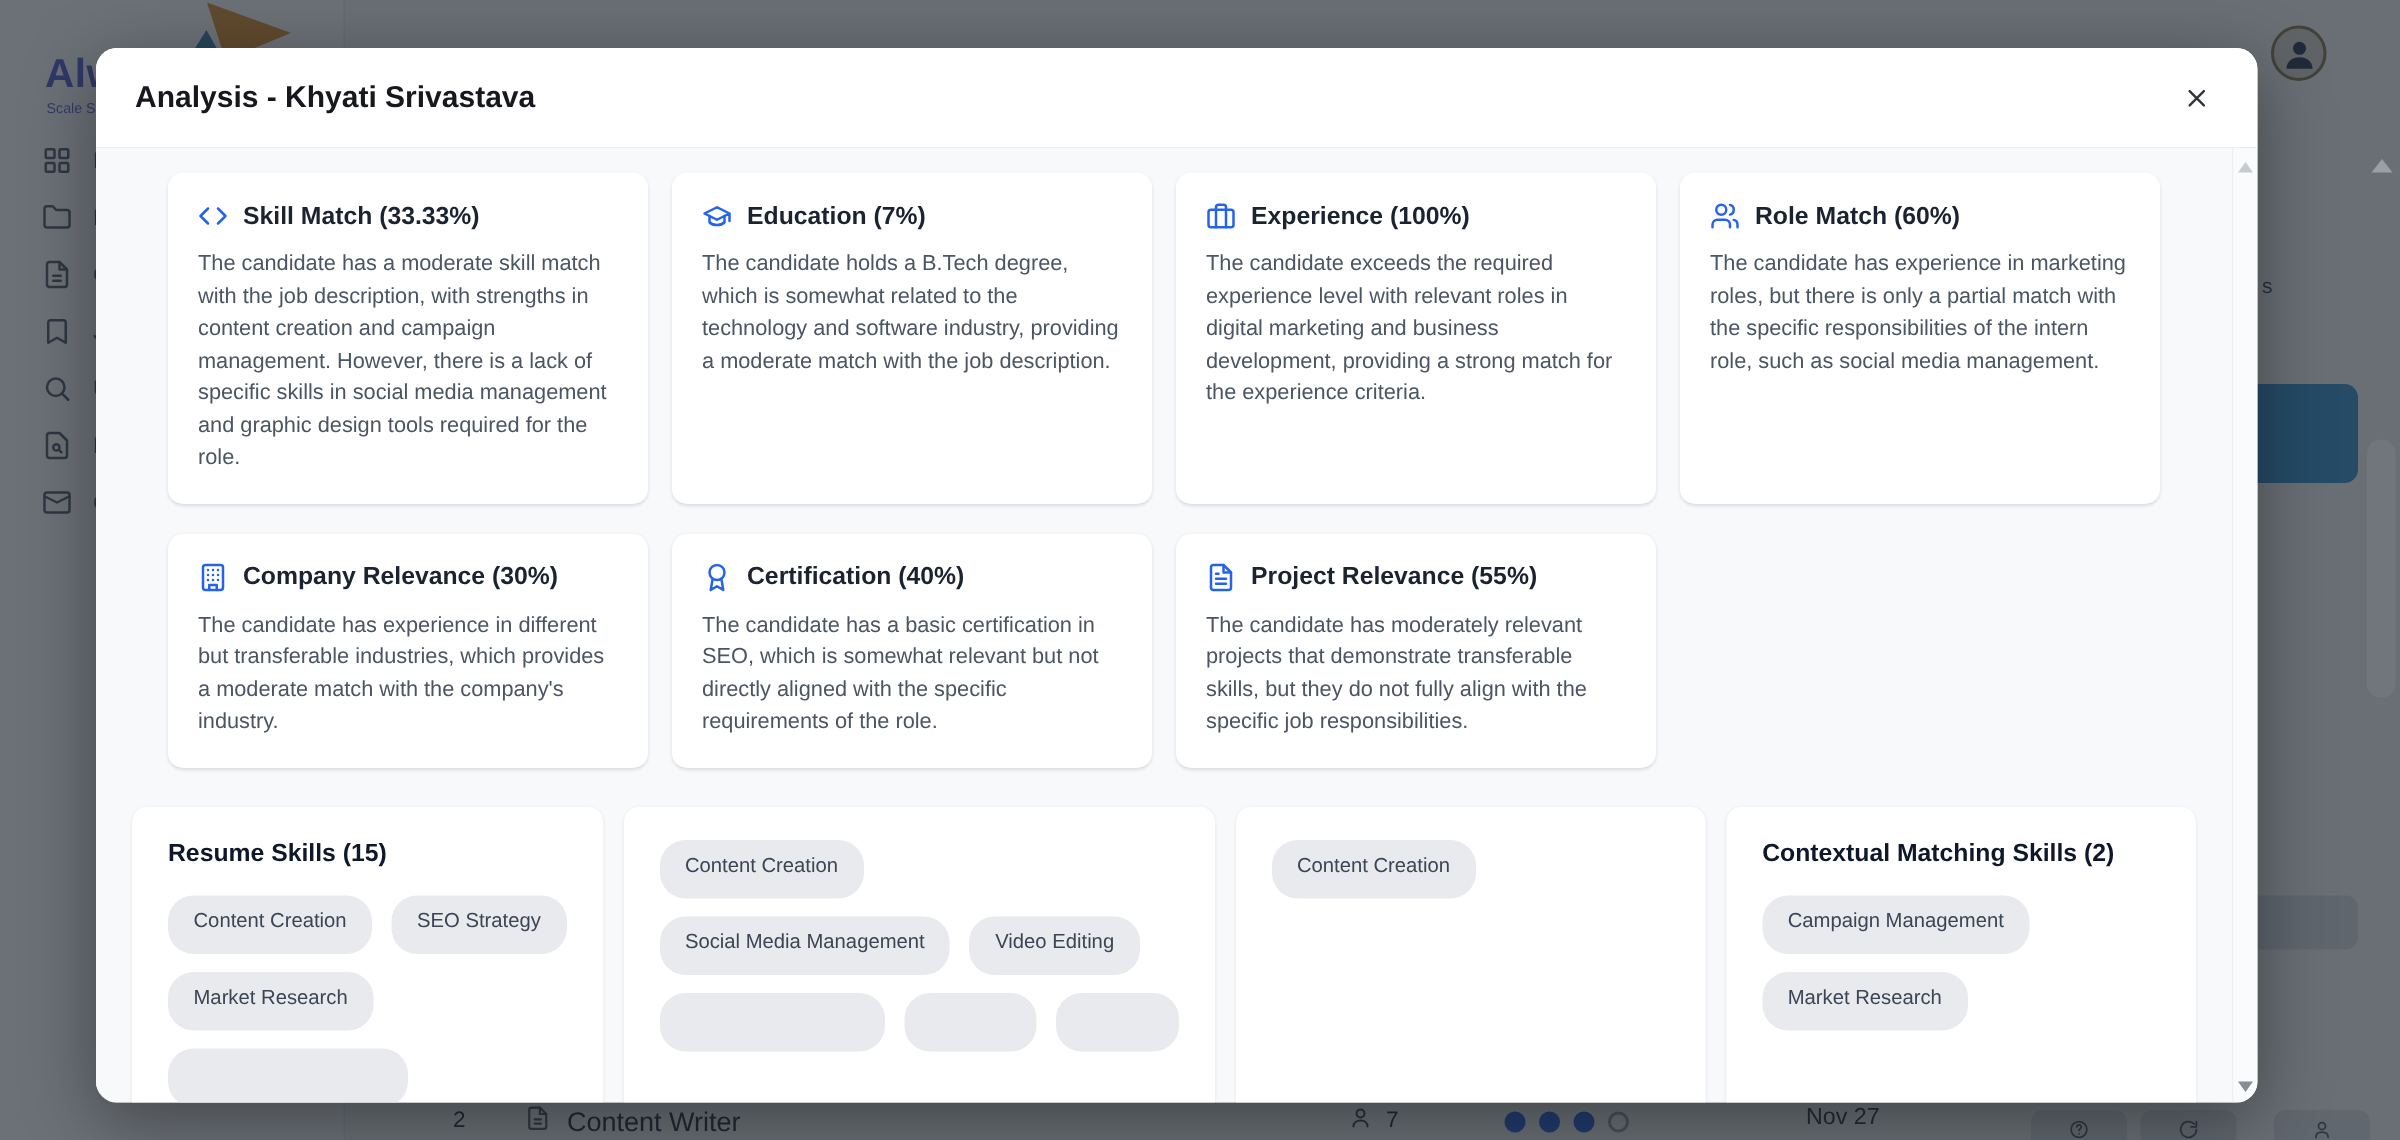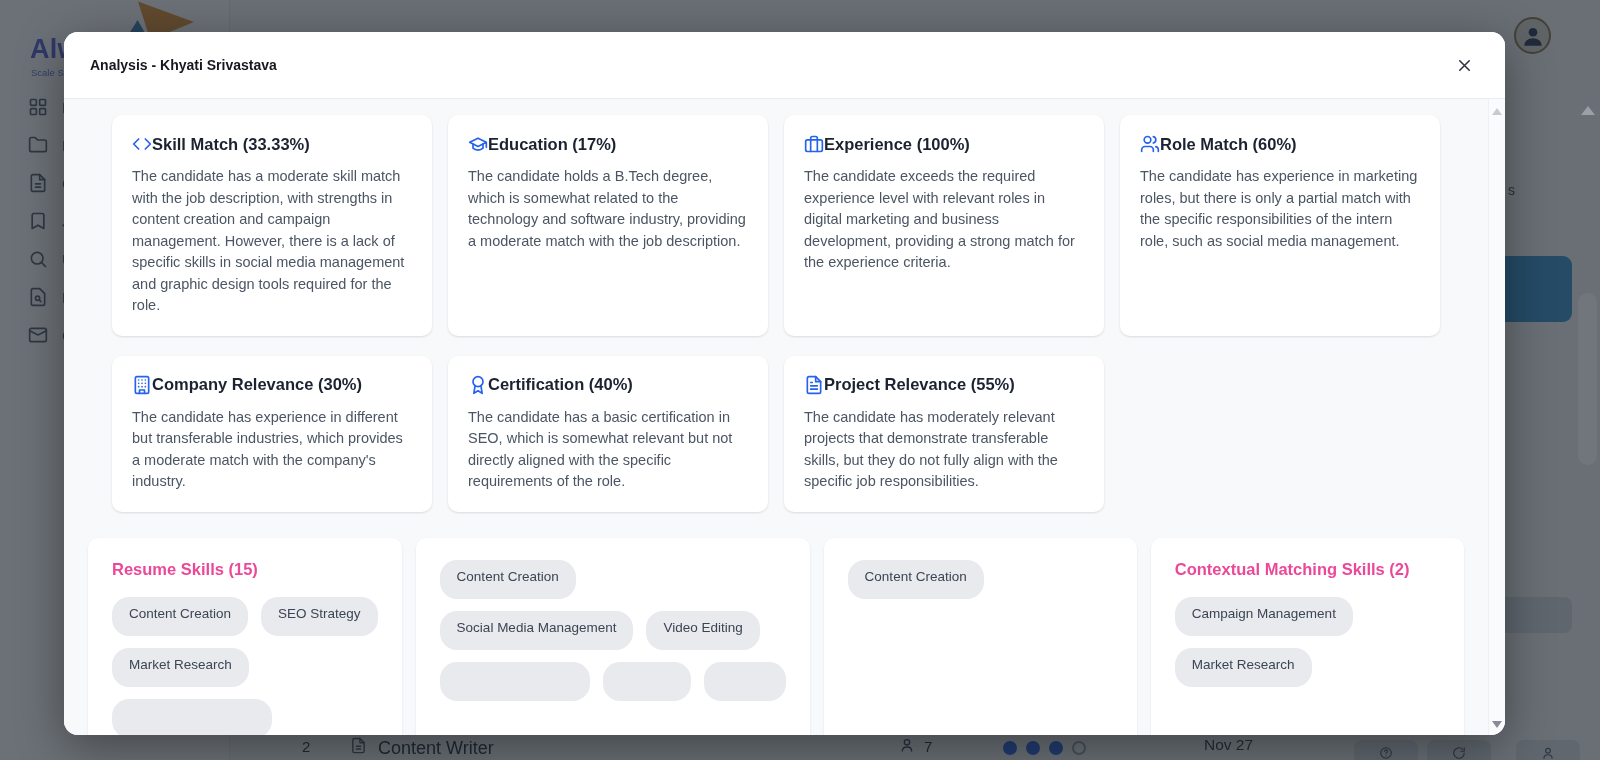--- a/index.html
+++ b/index.html
@@ -36,36 +36,36 @@
   
   .overlay { position:absolute; inset:0; background:rgba(32,39,48,0.66); }
 
   
   .win-sb-up { position:absolute; left:1581px; top:106px; width:0; height:0; border-left:7px solid transparent; border-right:7px solid transparent; border-bottom:9px solid #9aa0a8; cursor:pointer; }
   .win-sb-thumb { position:absolute; left:1578px; top:293px; width:19px; height:172px; border-radius:9px; background:#71767d; cursor:grab; }
 
   
   .modal { position:absolute; left:64px; top:32px; width:1441px; height:703px; background:#ffffff; border-radius:14px; box-shadow:0 12px 48px rgba(0,0,0,.38); overflow:hidden; }
   .modal-header { height:67px; display:flex; align-items:center; justify-content:space-between; padding:0 26px; border-bottom:1px solid #e9edf1; background:#fff; }
-  .modal-title { font-size:14px; font-weight:700; color:#16181d; }
+  .modal-title { font-size:20px; font-weight:700; color:#16181d; }
   .modal-close { width:30px; height:30px; display:flex; align-items:center; justify-content:center; color:#2f353d; cursor:pointer; background:none; border:none; }
   .modal-body { position:absolute; top:67px; left:0; right:17px; bottom:0; background:#f7f9fb; padding:16px 24px 0; overflow:hidden; }
   .section-head { display:flex; align-items:center; gap:9px; margin:0 24px 13px; color:#10131a; }
   .section-title { font-size:17px; font-weight:700; }
 
   .analysis-grid { display:grid; grid-template-columns:repeat(4,1fr); gap:20px 16px; margin:0 24px; }
   .acard { background:#fff; border-radius:10px; padding:19px 20px; box-shadow:0 1px 3px rgba(16,24,40,.08),0 1px 2px rgba(16,24,40,.05); }
-  .acard-head { display:flex; align-items:center; margin-bottom:12px; }
+  .acard-head { display:flex; align-items:center; gap:10px; margin-bottom:12px; }
   .acard-head .icn { color:#2563eb; }
   .acard-title { font-size:16.5px; font-weight:700; color:#1c2330; }
   .acard-body { font-size:14.5px; color:#4b5563; line-height:21.5px; }
 
   .skills-grid { display:grid; grid-template-columns:repeat(4,1fr); gap:14px; margin:26px 0 0; }
   .scard { background:#fff; border-radius:10px; padding:22px 24px; box-shadow:0 1px 3px rgba(16,24,40,.08); min-height:250px; }
-  .scard-title { font-size:16.5px; font-weight:700; color:#ec4899; margin-bottom:18px; }
+  .scard-title { font-size:16.5px; font-weight:700; color:#0f172a; margin-bottom:18px; }
   .chip-row { display:flex; gap:13px; margin-bottom:12px; }
   .chip { background:#e8eaee; color:#3c4554; font-size:13.5px; padding:0 17px; height:39px; line-height:33px; border-radius:17px; white-space:nowrap; }
 
   .inner-sb { position:absolute; top:67px; right:0; bottom:0; width:17px; background:#fafbfc; border-left:1px solid #eef1f4; }
   .inner-sb-up { position:absolute; top:9px; left:3px; width:0; height:0; border-left:5px solid transparent; border-right:5px solid transparent; border-bottom:7px solid #c6cbd2; cursor:pointer; }
   .inner-sb-down { position:absolute; bottom:7px; left:3px; width:0; height:0; border-left:5px solid transparent; border-right:5px solid transparent; border-top:7px solid #878d96; cursor:pointer; }
 </style>
 </head>
 <body>
 
@@ -241,21 +241,21 @@
             <div class="acard-body">The candidate has a moderate skill match with the job description, with strengths in content creation and campaign management. However, there is a lack of specific skills in social media management and graphic design tools required for the role.</div>
           </div>
           <div class="acard">
             <div class="acard-head">
               <span class="icn">
                 <svg viewBox="0 0 24 24" width="20" height="20" fill="none" stroke="currentColor" stroke-width="2" stroke-linecap="round" stroke-linejoin="round">
                   <path d="M22 10v6M2 10l10-5 10 5-10 5z"></path>
                   <path d="M6 12v5c3 3 9 3 12 0v-5"></path>
                 </svg>
               </span>
-              <div class="acard-title">Education (17%)</div>
+              <div class="acard-title">Education (7%)</div>
             </div>
             <div class="acard-body">The candidate holds a B.Tech degree, which is somewhat related to the technology and software industry, providing a moderate match with the job description.</div>
           </div>
           <div class="acard">
             <div class="acard-head">
               <span class="icn">
                 <svg viewBox="0 0 24 24" width="20" height="20" fill="none" stroke="currentColor" stroke-width="2" stroke-linecap="round" stroke-linejoin="round">
                   <rect x="2" y="7" width="20" height="14" rx="2"></rect>
                   <path d="M16 21V5a2 2 0 0 0-2-2h-4a2 2 0 0 0-2 2v16"></path>
                 </svg>

